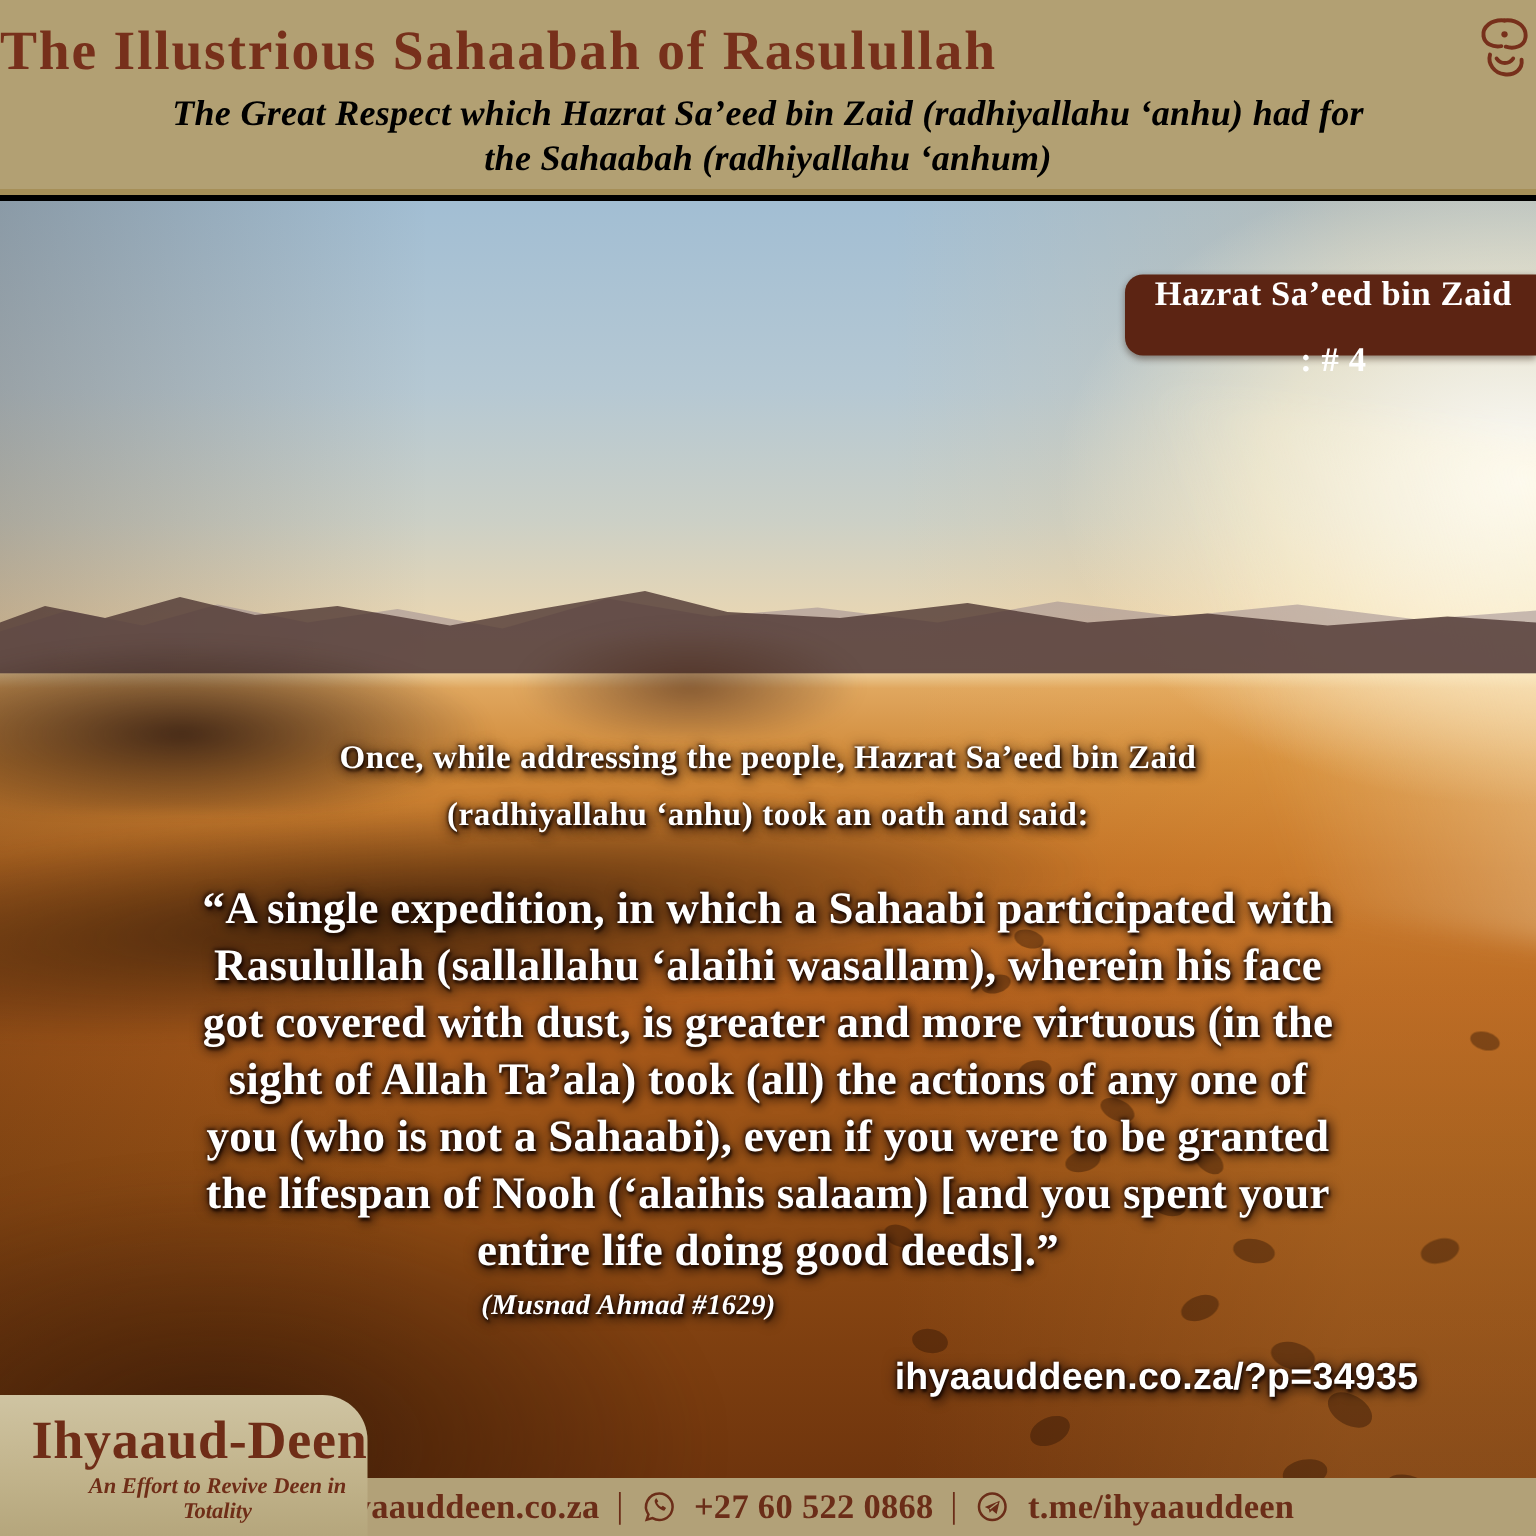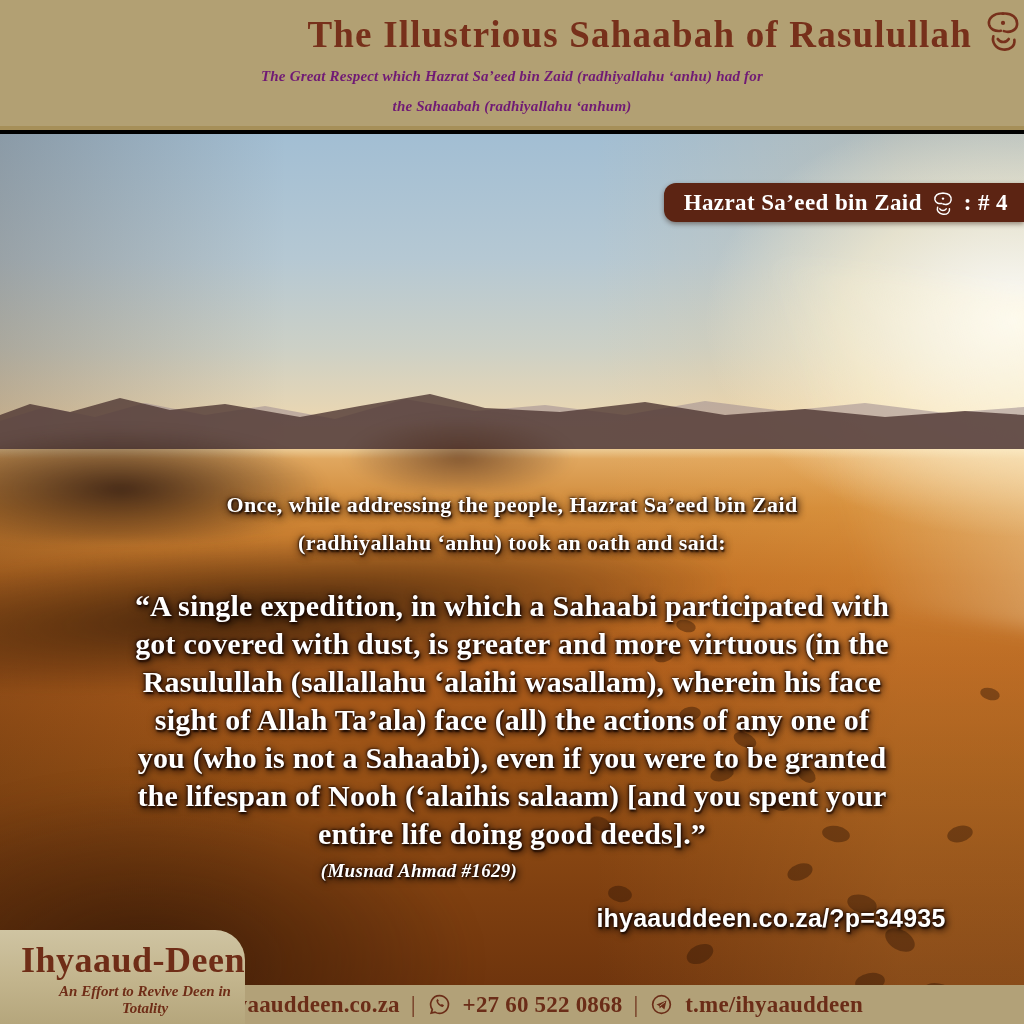--- a/index.html
+++ b/index.html
@@ -9,31 +9,31 @@
     font-family:"Liberation Serif", serif;
   }
 
   
   .header {
     position:absolute; top:0; left:0; width:1024px; height:130px;
     background:#b2a073; border-bottom:4px solid #a68f58;
     text-align:center; padding-top:9px; z-index:6;
   }
   .title-row {
-    display:flex; align-items:center; justify-content:flex-end; gap:10px;
+    display:flex; align-items:center; justify-content:space-between; gap:10px;
     height:50px;
   }
   .title {
     font-size:37px; font-weight:bold; color:#77301b; letter-spacing:1.2px;
     white-space:nowrap;
   }
   .title-callig { width:42px; height:46px; margin-top:-4px; }
   .subtitle { margin-top:2px; }
   .subtitle-line {
-    font-size:15px; font-style:italic; font-weight:bold; color:#701a75;
+    font-size:24px; font-style:italic; font-weight:bold; color:#000000;
     line-height:30px; letter-spacing:.2px; white-space:nowrap;
   }
 
   
   .photo {
     position:absolute; top:134px; left:0; width:1024px; height:890px;
     background:
       radial-gradient(ellipse 430px 300px at 99% 21%, rgba(255,255,255,.95), rgba(255,246,218,.6) 40%, rgba(255,236,190,0) 72%),
       linear-gradient(90deg, rgba(55,28,10,.22), rgba(55,28,10,0) 28%),
       linear-gradient(90deg, rgba(255,175,70,0) 58%, rgba(255,180,80,.18) 88%),
@@ -66,24 +66,25 @@
   }
   .shadow-bottom-left {
     bottom:-60px; left:-70px; width:540px; height:300px;
     background:radial-gradient(ellipse at 40% 60%, rgba(38,17,4,.65), rgba(38,17,4,0) 72%);
     filter:blur(12px);
   }
   .footprints { position:absolute; top:0; left:0; width:1024px; height:890px; }
 
   
   .badge {
-    position:absolute; top:49px; right:0; height:39px; z-index:4;
+    position:absolute; top:49px; right:0; height:54px; z-index:4;
     background:#5c2413; border-radius:12px 0 0 12px;
     display:flex; align-items:center; gap:8px; padding:0 16px 0 20px;
     box-shadow:0 2px 5px rgba(40,15,5,.45);
+    flex-direction:column;
   }
   .badge-text {
     color:#fff; font-size:23px; font-weight:bold; letter-spacing:.4px; white-space:nowrap;
   }
   .badge-callig { width:26px; height:28px; margin-top:2px; }
 
   
   .shadowed {
     color:#fff; font-weight:bold; text-align:center;
     text-shadow:
@@ -184,23 +185,23 @@
       <span class="badge-text">: # 4</span>
     </div>
 
     <div class="intro shadowed">
         <div class="text-line">Once, while addressing the people, Hazrat Sa’eed bin Zaid</div>
         <div class="text-line">(radhiyallahu ‘anhu) took an oath and said:</div>
       </div>
 
     <div class="quote-body shadowed">
         <div class="text-line">“A single expedition, in which a Sahaabi participated with</div>
+        <div class="text-line">Rasulullah (sallallahu ‘alaihi wasallam), wherein his face</div>
         <div class="text-line">got covered with dust, is greater and more virtuous (in the</div>
-        <div class="text-line">Rasulullah (sallallahu ‘alaihi wasallam), wherein his face</div>
-        <div class="text-line">sight of Allah Ta’ala) face (all) the actions of any one of</div>
+        <div class="text-line">sight of Allah Ta’ala) took (all) the actions of any one of</div>
         <div class="text-line">you (who is not a Sahaabi), even if you were to be granted</div>
         <div class="text-line">the lifespan of Nooh (‘alaihis salaam) [and you spent your</div>
         <div class="text-line">entire life doing good deeds].”</div>
       </div>
 
     <div class="attribution shadowed">(Musnad Ahmad #1629)</div>
 
     <div class="incident shadowed">
       <div class="incident-line">ihyaauddeen.co.za/?p=34935</div>
     </div>

